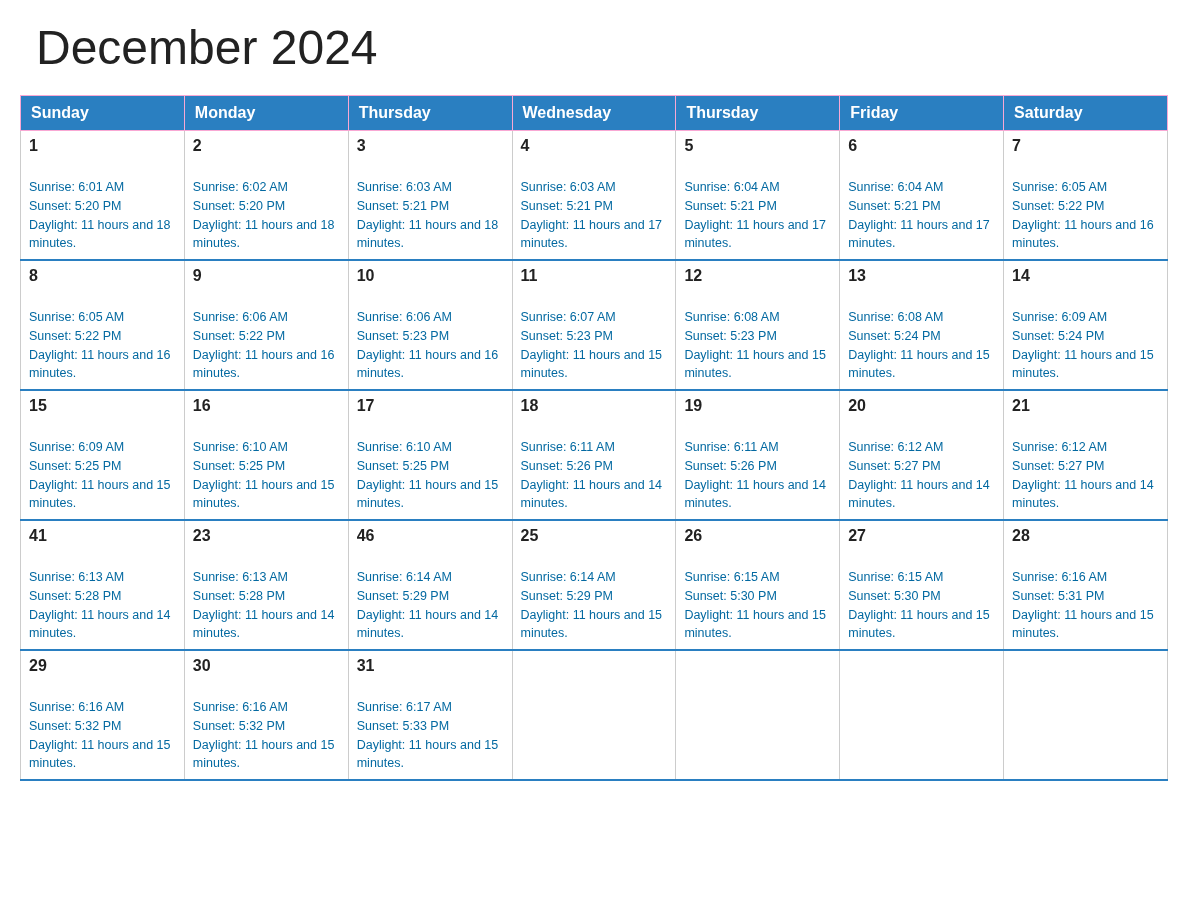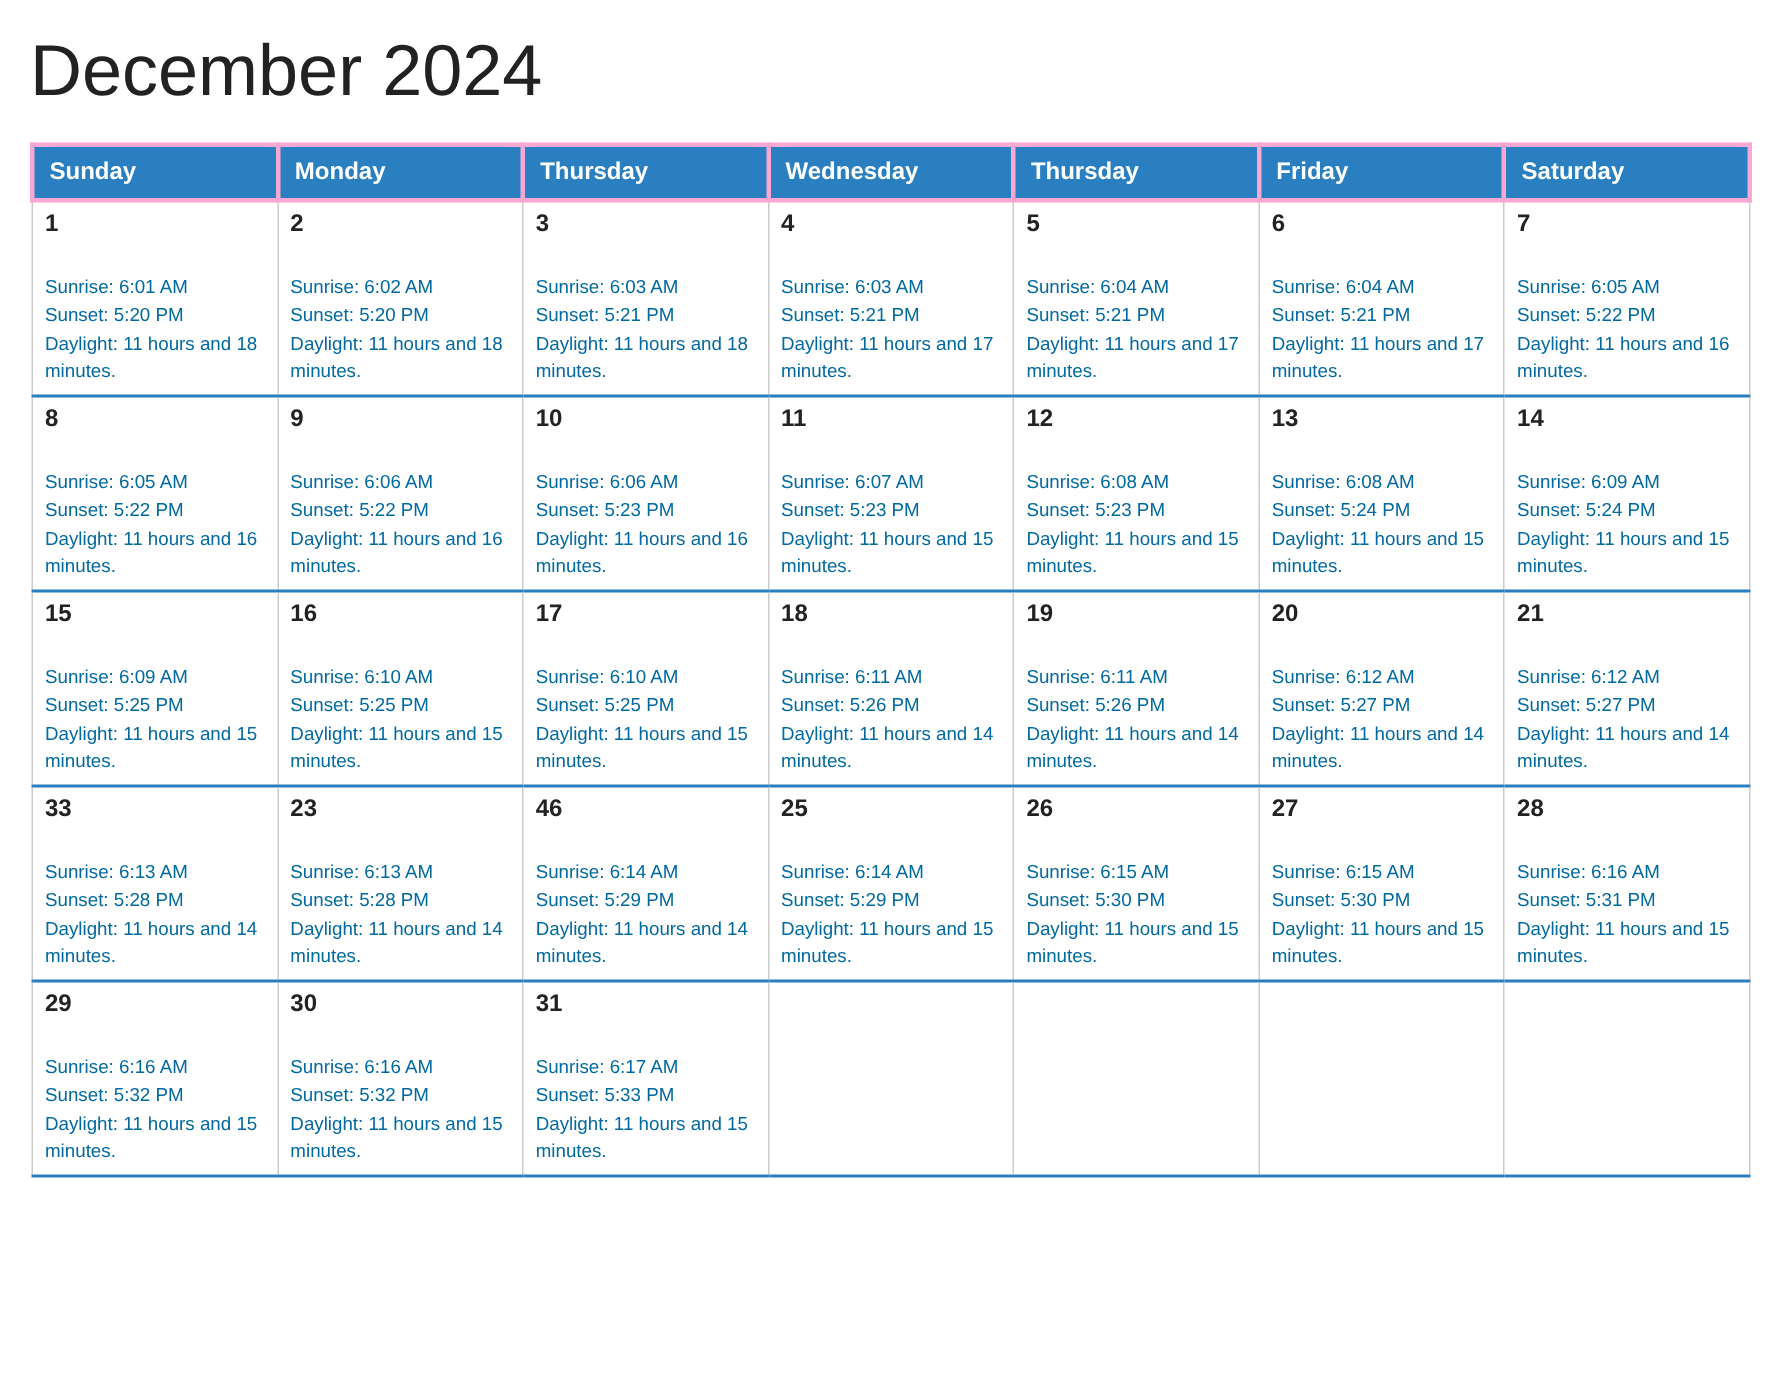--- a/index.html
+++ b/index.html
@@ -36,20 +36,21 @@
       color: #1a6faf;
       line-height: 1;
       margin-left: 30px;
     }
     .logo-row {
       display: flex;
       align-items: center;
     }
     .title-block {
       text-align: left;
+      margin-left: 16px;
     }
     .title-month {
       font-size: 48px;
       font-weight: normal;
       color: #222;
     }
     .title-location {
       font-size: 22px;
       color: #444;
       margin-top: 4px;
@@ -59,21 +60,21 @@
       border-collapse: collapse;
       table-layout: fixed;
     }
     .calendar thead th {
       background-color: #2a7fc1;
       color: #fff;
       font-size: 16px;
       font-weight: bold;
       padding: 8px 10px;
       text-align: left;
-      border: 3px solid #f9a8d4;
+      border: 1px solid #f9a8d4;
     }
     .calendar tbody td {
       vertical-align: top;
       padding: 6px 8px;
       border: 1px solid #ccc;
       font-size: 13px;
       color: #333;
       height: 110px;
     }
     .calendar tbody tr td {
@@ -286,21 +287,21 @@
         <div class="day-number">21</div>
         <div class="day-info">
           Sunrise: 6:12 AM<br>
           Sunset: 5:27 PM<br>
           Daylight: 11 hours and 14 minutes.
         </div>
       </td>
       </tr>
       <tr>
         <td>
-        <div class="day-number">33</div>
+        <div class="day-number">41</div>
         <div class="day-info">
           Sunrise: 6:13 AM<br>
           Sunset: 5:28 PM<br>
           Daylight: 11 hours and 14 minutes.
         </div>
       </td>
         <td>
         <div class="day-number">23</div>
         <div class="day-info">
           Sunrise: 6:13 AM<br>

